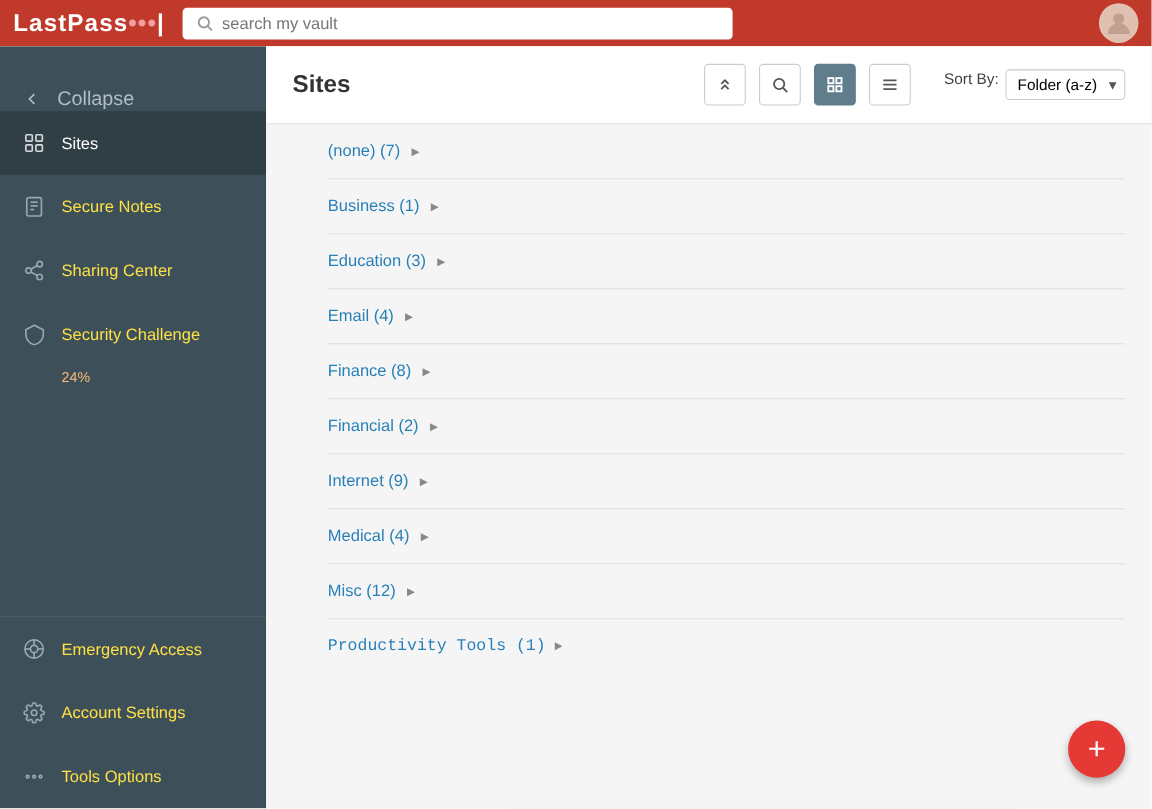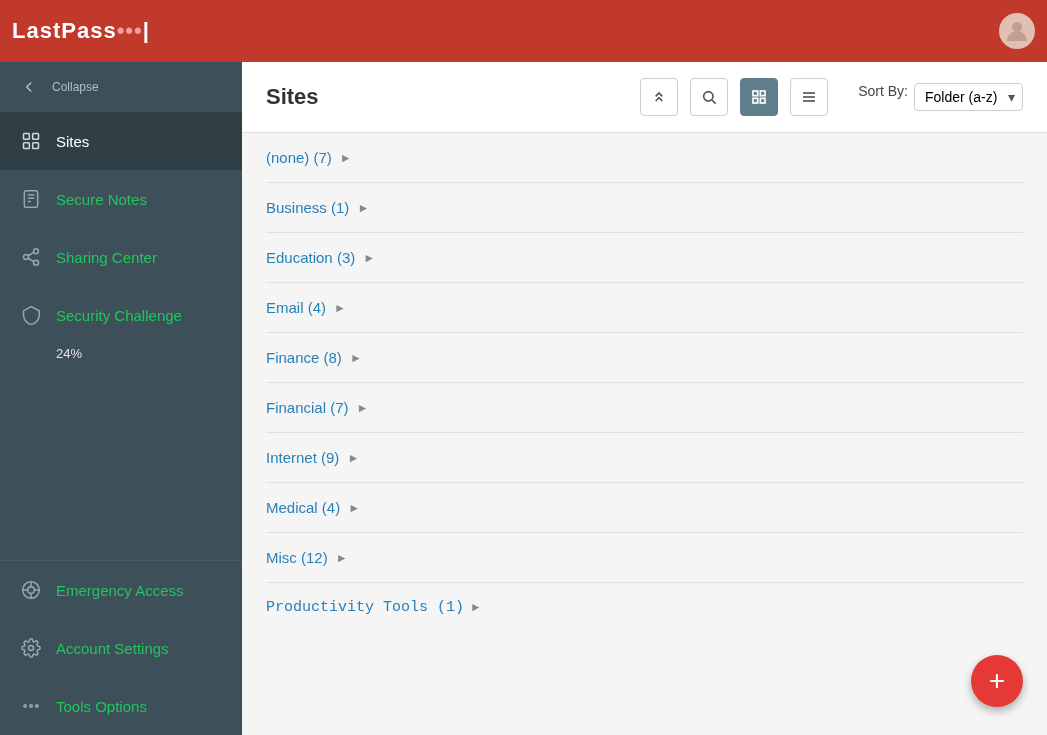--- a/index.html
+++ b/index.html
@@ -1,21 +1,21 @@
 <!DOCTYPE html>
 <html><head>
   <meta charset="utf-8">
   <style>
     * { margin: 0; padding: 0; box-sizing: border-box; }
     body { font-family: 'Segoe UI', Arial, sans-serif; width: 1047px; height: 735px; overflow: hidden; display: flex; flex-direction: column; }
 
     
     .header {
       background-color: #c0392b;
-      height: 62px;
+      height: 42px;
       display: flex;
       align-items: center;
       padding: 0 12px;
       flex-shrink: 0;
     }
     .logo {
       color: white;
       font-size: 22px;
       font-weight: bold;
       margin-right: 16px;
@@ -71,50 +71,51 @@
       height: 100%;
       overflow: hidden;
     }
     .sidebar-top {
       flex: 1;
     }
     .sidebar-item {
       display: flex;
       align-items: center;
       padding: 18px 20px;
-      color: #22c55e;
+      color: #fde047;
       cursor: pointer;
       gap: 14px;
       font-size: 15px;
       transition: background 0.15s;
     }
     .sidebar-item.active {
       background: rgba(0,0,0,0.2);
       color: white;
     }
     .sidebar-item .icon {
       width: 22px;
       height: 22px;
       display: flex;
       align-items: center;
       justify-content: center;
       opacity: 0.8;
     }
     .collapse-item {
-      padding: 16px 20px;
+      padding: 1px 20px;
       color: #b0bec5;
       display: flex;
       align-items: center;
       gap: 14px;
       cursor: pointer;
-      font-size: 12px;
+      font-size: 18px;
+      margin-top: 36px;
     }
     .security-sub {
       padding: 2px 20px 8px 56px;
-      color: #e5e5e5;
+      color: #fdba74;
       font-size: 13px;
     }
     .sidebar-bottom {
       border-top: 1px solid rgba(255,255,255,0.08);
     }
 
     
     .content {
       flex: 1;
       background: #f5f5f5;
@@ -225,31 +226,41 @@
       font-size: 28px;
       cursor: pointer;
       box-shadow: 0 4px 8px rgba(0,0,0,0.3);
     }
     .content-wrapper {
       position: relative;
       flex: 1;
       overflow: hidden;
       display: flex;
       flex-direction: column;
+      margin-left: 32px;
     }
 
     
     svg { display: block; }
   </style>
 </head>
 <body>
 
 <div class="header">
   <div class="logo">
     LastPass<span>•••</span>|
+  </div>
+  <div class="search-bar">
+    <span class="search-icon-svg">
+      <svg width="16" height="16" viewBox="0 0 24 24" fill="none" stroke="#999" stroke-width="2.5">
+        <circle cx="11" cy="11" r="7"></circle>
+        <line x1="16.5" y1="16.5" x2="22" y2="22"></line>
+      </svg>
+    </span>
+    <input class="search-input" type="text" placeholder="search my vault" style="">
   </div>
   <div class="user-avatar">
     <svg width="24" height="24" viewBox="0 0 24 24" fill="#c0a090">
       <circle cx="12" cy="8" r="5"></circle>
       <path d="M2 22c0-5.523 4.477-10 10-10s10 4.477 10 10"></path>
     </svg>
   </div>
 </div>
 
 <div class="main-layout">
@@ -418,21 +429,21 @@
     </div>
           <div class="folder-item">
       <span class="folder-name">Email (4)</span>
       <span class="folder-arrow">►</span>
     </div>
           <div class="folder-item">
       <span class="folder-name">Finance (8)</span>
       <span class="folder-arrow">►</span>
     </div>
           <div class="folder-item">
-      <span class="folder-name">Financial (7)</span>
+      <span class="folder-name">Financial (2)</span>
       <span class="folder-arrow">►</span>
     </div>
           <div class="folder-item">
       <span class="folder-name">Internet (9)</span>
       <span class="folder-arrow">►</span>
     </div>
           <div class="folder-item">
       <span class="folder-name">Medical (4)</span>
       <span class="folder-arrow">►</span>
     </div>

